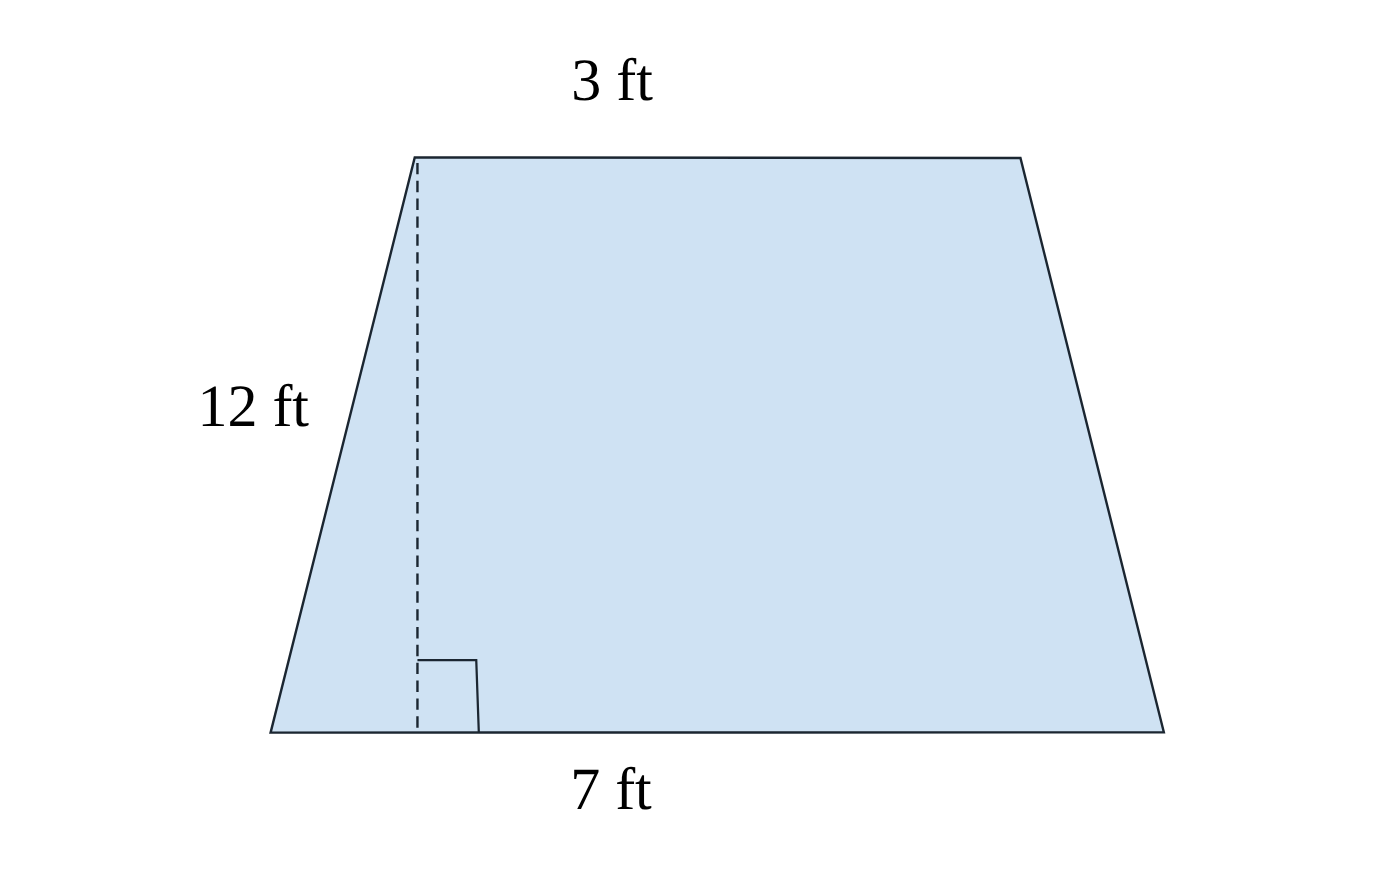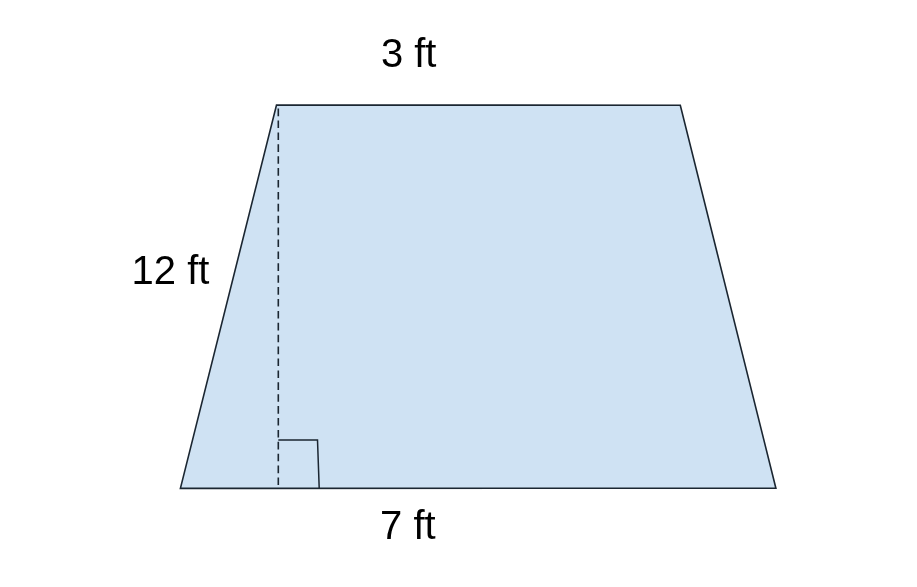--- a/index.html
+++ b/index.html
@@ -1,17 +1,17 @@
 <!DOCTYPE html>
 <html><head>
 <meta charset="utf-8">
 <style>
   html,body{margin:0;padding:0;background:#ffffff;}
   #canvas{position:relative;width:917px;height:587px;background:#ffffff;overflow:hidden;
-          font-family:Liberation Sans, sans-serif;}
+          font-family:Liberation Serif, serif;}
   svg{position:absolute;left:0;top:0;}
 </style>
 </head>
 <body>
 <div id="canvas">
 <svg width="917" height="587" viewBox="0 0 917 587">
 
   <polygon points="276.5,105 680.3,105.3 775.9,488.2 180.4,488.4" fill="#cfe2f3" stroke="#1b2631" stroke-width="1.6"></polygon>
 
   <line x1="278.3" y1="108.6" x2="278.3" y2="488" stroke="#1b2631" stroke-width="1.6" stroke-dasharray="7.6,4.3"></line>

